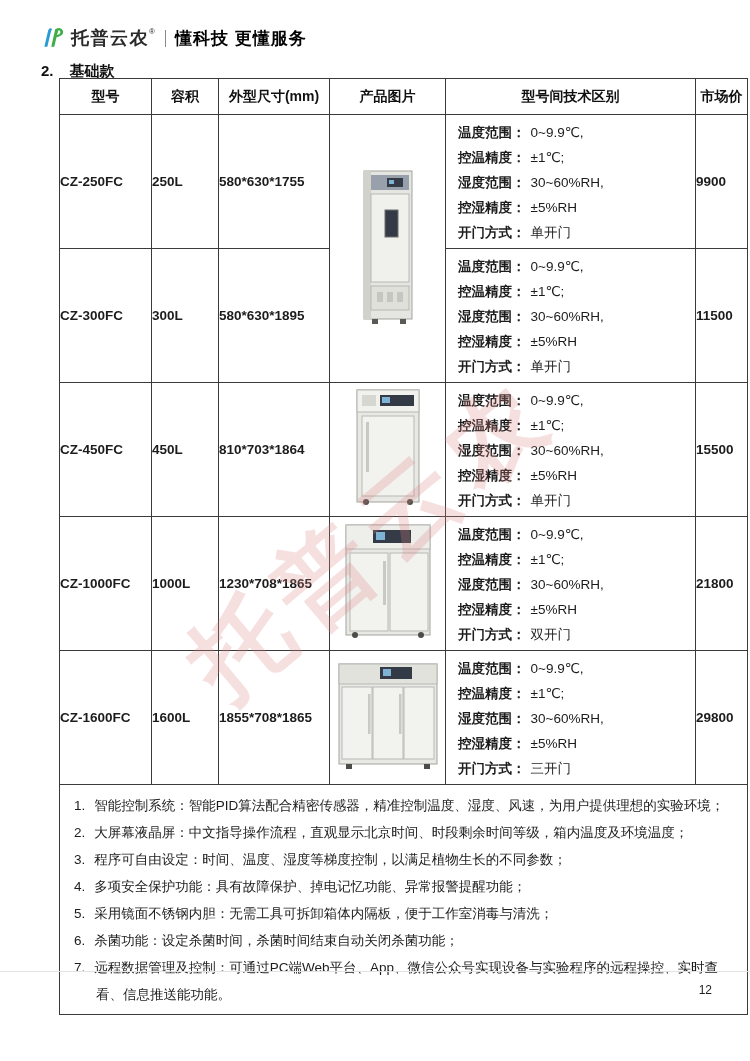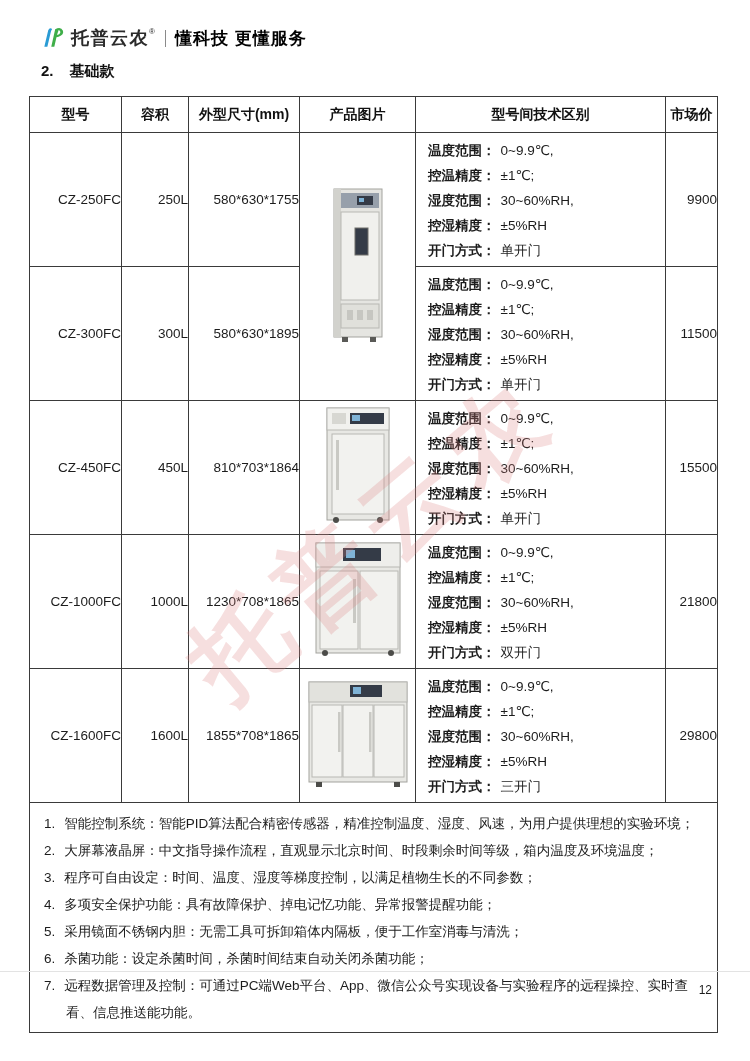--- a/index.html
+++ b/index.html
@@ -31,42 +31,41 @@
 
   
   .section-title {
     position: absolute; top: 62px; left: 41px;
     font-size: 15px; font-weight: bold; color: #111;
   }
   .section-title .sec-num { margin-right: 16px; }
 
   
   table.spec-table {
-    position: absolute; top: 78px; left: 29px;
+    position: absolute; top: 78px; left: 59px;
     width: 688px;
     border-collapse: collapse;
     table-layout: fixed;
     background: #fff;
-    margin-top: 18px;
   }
   table.spec-table, table.spec-table th, table.spec-table td {
     border: 1.5px solid #3a3a3a;
   }
   table.spec-table th {
     height: 36px;
     font-size: 14px; font-weight: bold; color: #111;
     text-align: center; vertical-align: middle;
     padding: 0 2px;
   }
   table.spec-table td {
     vertical-align: middle;
     font-size: 13.5px;
     color: #1c1c1c;
   }
-  td.c-model, td.c-cap, td.c-dims, td.c-price { text-align: right; }
+  td.c-model, td.c-cap, td.c-dims, td.c-price { text-align: left; font-weight: bold; }
   td.c-img { text-align: center; vertical-align: middle; }
   td.c-specs { padding: 5px 10px 3px 12px; vertical-align: middle; }
   .spec-line { line-height: 25px; white-space: nowrap; }
   .spec-line .sl { font-weight: bold; margin-right: 5px; }
 
   
   td.c-features { padding: 7px 14px 6px 14px; vertical-align: top; }
   .feature {
     font-size: 13.5px;
     line-height: 27px;

